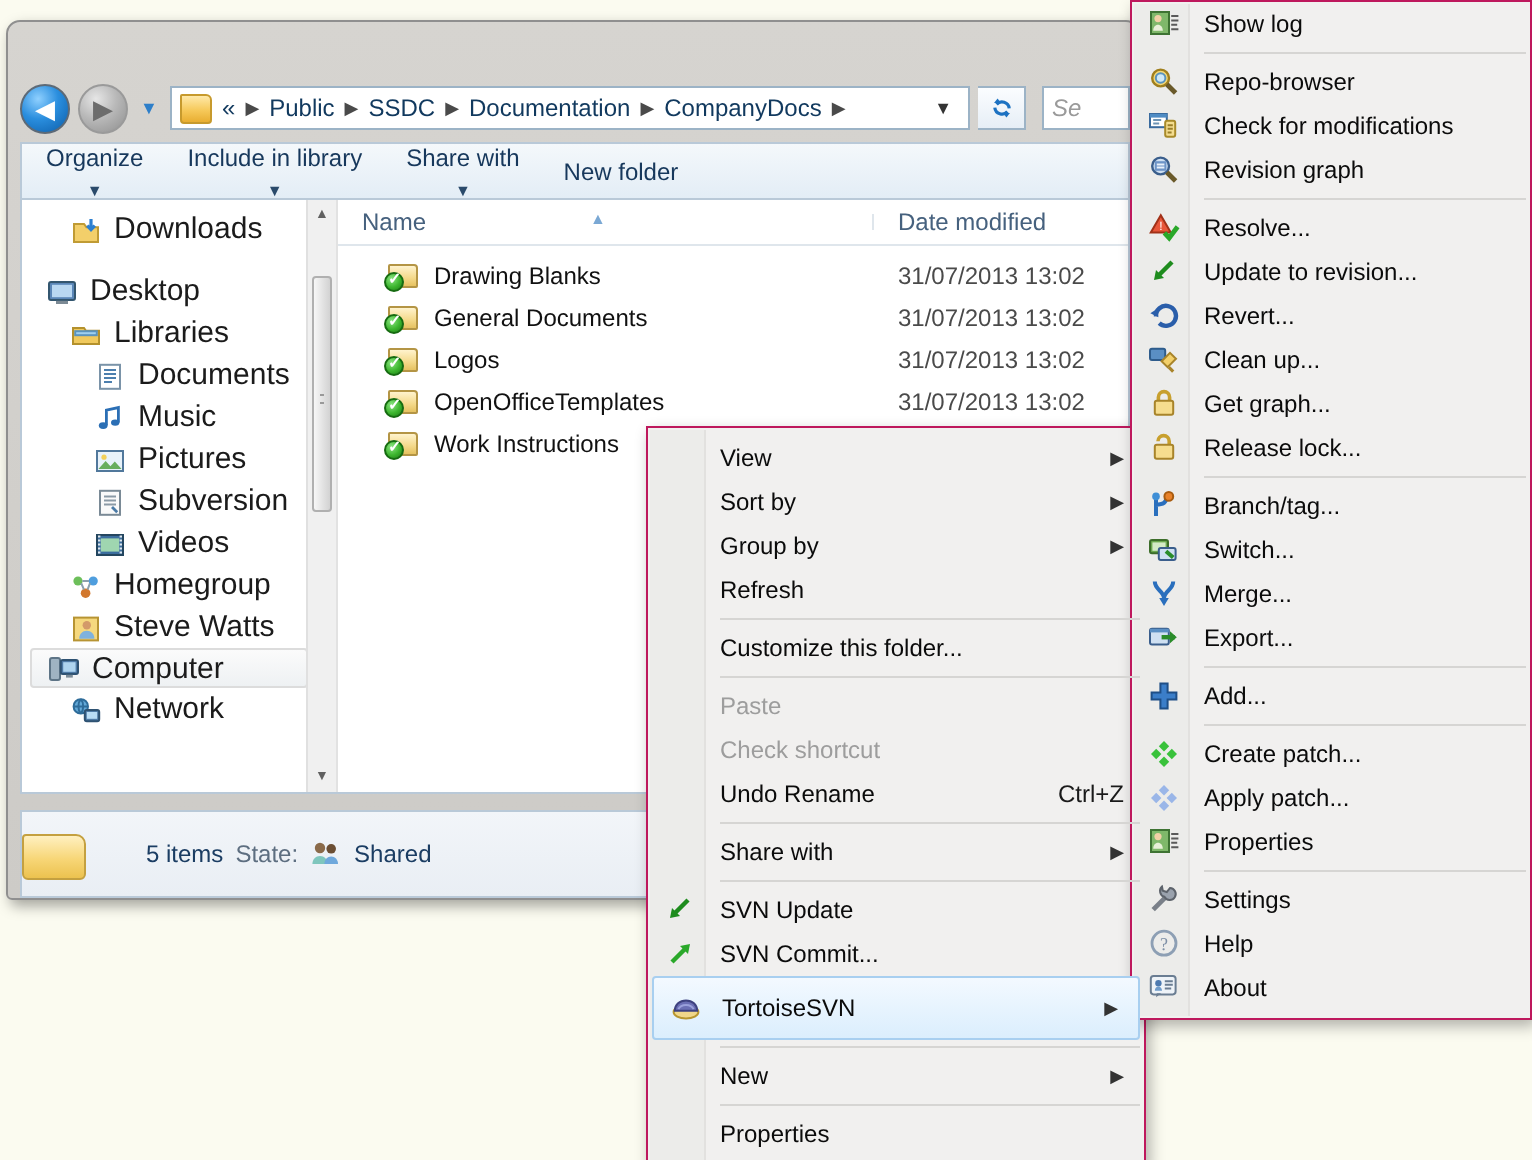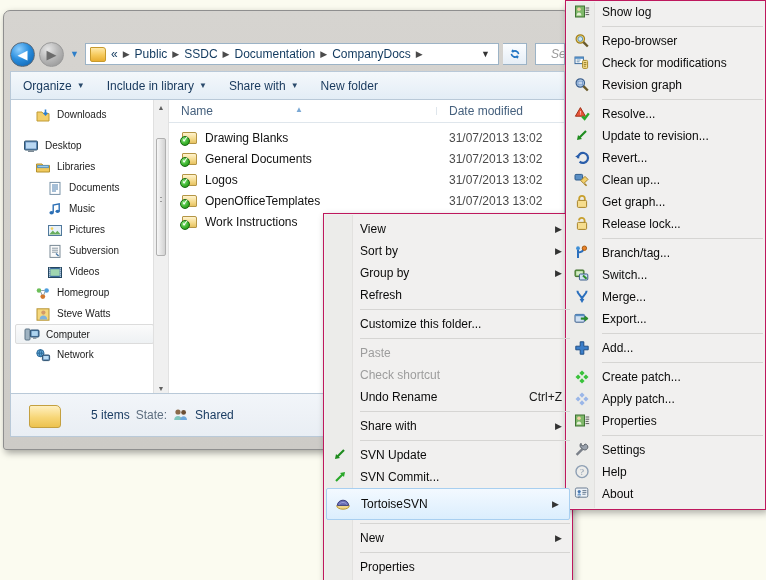--- a/index.html
+++ b/index.html
@@ -58,50 +58,50 @@
   .crumb { padding: 0 2px; white-space: nowrap; }
   .crumb-sep { color: #4a4a4a; font-size: 9px; padding: 0 3px; }
   .crumb-dd { margin-left: auto; color: #333; font-size: 9px; padding: 0 6px 0 4px; }
   .refresh-btn {
     width: 24px; height: 22px; border: 1px solid #9cb3c6; border-left: none;
     background: linear-gradient(180deg,#fbfdff 0%,#e6eef6 100%);
     display: flex; align-items: center; justify-content: center;
     color: #1d72c2; font-size: 13px; flex: 0 0 auto;
   }
   .search-box {
-    width: 30px; height: 22px; background: #fff; border: 1px solid #9cb3c6;
+    width: 44px; height: 22px; background: #fff; border: 1px solid #9cb3c6;
     margin-left: 4px; font-size: 12px; color: #9a9a9a; font-style: italic;
-    display: flex; align-items: center; padding-left: 15px; overflow: hidden; flex: 0 0 auto;
+    display: flex; align-items: center; padding-left: 4px; overflow: hidden; flex: 0 0 auto;
   }
 
   
   .cmdbar {
     position: absolute; left: 6px; top: 60px; right: 4px; height: 28px;
     background: linear-gradient(180deg,#f4f8fb 0%,#e3edf6 100%);
     border: 1px solid #b9c9d8; border-bottom: none;
     display: flex; align-items: center; padding-left: 12px; gap: 22px;
     font-size: 12px; color: #17385c;
   }
-  .cmd-item { display: flex; align-items: center; gap: 5px; white-space: nowrap; }
+  .cmd-item { display: flex; align-items: center; gap: 5px; white-space: nowrap; flex-direction: column; }
   .caret-dn { font-size: 8px; color: #2a4a6b; }
 
   
   .content {
     position: absolute; left: 6px; top: 88px; right: 4px; bottom: 52px;
     background: #fff; border: 1px solid #b9c9d8;
     display: flex; overflow: hidden;
   }
   .navpane {
     width: 158px; flex: 0 0 158px; background: #fff;
     border-right: 1px solid #e2e2e2; position: relative; overflow: hidden;
     padding-top: 4px;
   }
   .tree-item {
     display: flex; align-items: center; gap: 6px; height: 21px;
-    padding-left: 12px; font-size: 10px; color: #1b1b1b; white-space: nowrap;
+    padding-left: 12px; font-size: 15px; color: #1b1b1b; white-space: nowrap;
   }
   .tree-item.indent1 { padding-left: 24px; }
   .tree-item.indent2 { padding-left: 36px; }
   .tree-item.sel {
     background: linear-gradient(180deg,#fbfbfb 0%,#eef1f3 100%);
     border: 1px solid #dcdcdc; border-radius: 2px;
     margin-left: 4px; margin-right: 14px; padding-left: 8px; height: 20px;
   }
   .tree-gap { height: 10px; }
   .ti-icon { width: 16px; height: 14px; flex: 0 0 16px; position: relative; }
@@ -133,43 +133,43 @@
   .col-name::after {
     content: ""; position: absolute; right: 0; top: 3px; bottom: 3px; width: 1px; background: #dfe6ec;
   }
   .col-date { padding-left: 12px; }
   .sort-mark {
     position: absolute; left: 126px; top: 1px; font-size: 8px; color: #7aa8d4;
   }
   .file-row {
     display: flex; align-items: center; height: 21px; font-size: 12px; color: #111;
   }
-  .fr-name { width: 268px; display: flex; align-items: center; gap: 7px; padding-left: 12px; }
+  .fr-name { width: 268px; display: flex; align-items: center; gap: 7px; padding-left: 24px; }
   .fr-date { padding-left: 12px; color: #4a4a4a; }
   .svn-folder { width: 17px; height: 15px; position: relative; flex: 0 0 17px; }
   .svn-folder .fbody {
     position:absolute; left:1px; top:2px; width:15px; height:12px;
     background: linear-gradient(180deg,#fff3cd 0%,#f4d98a 60%,#e6c261 100%);
     border: 1px solid #b49545; border-radius: 1px 2px 1px 1px;
   }
   .svn-folder .ovl {
     position:absolute; left:-1px; bottom:-1px; width:10px; height:10px; border-radius:50%;
     background: radial-gradient(circle at 35% 30%, #8ce582 0%, #3cb52e 55%, #1d7c16 100%);
     border: 1px solid #166b11;
   }
   .svn-folder .ovl::after {
     content:"✓"; position:absolute; left:1px; top:-2px; font-size:8px; color:#fff; font-weight:bold;
   }
 
   
   .statusbar {
-    position: absolute; left: 6px; right: 4px; bottom: 12px; height: 44px;
+    position: absolute; left: 6px; right: 4px; bottom: 0; height: 44px;
     background: linear-gradient(180deg,#f2f5f9 0%,#e9eef4 100%);
     border: 1px solid #b9c9d8; display: flex; align-items: center;
-    padding-left: 18px; gap: 10px; font-size: 12px; color: #1b3d63;
+    gap: 10px; font-size: 12px; color: #1b3d63;
   }
   .sb-bigfolder {
     width: 34px; height: 28px; position: relative; flex: 0 0 34px;
   }
   .sb-bigfolder .b {
     position:absolute; left:0; top:4px; width:32px; height:23px;
     background: linear-gradient(180deg,#fff0c0 0%,#f7d677 55%,#ecc24f 100%);
     border: 1px solid #c4a040; border-radius: 2px 5px 3px 3px;
   }
   .sb-txt { display: flex; align-items: center; gap: 6px; margin-left: 18px; }

